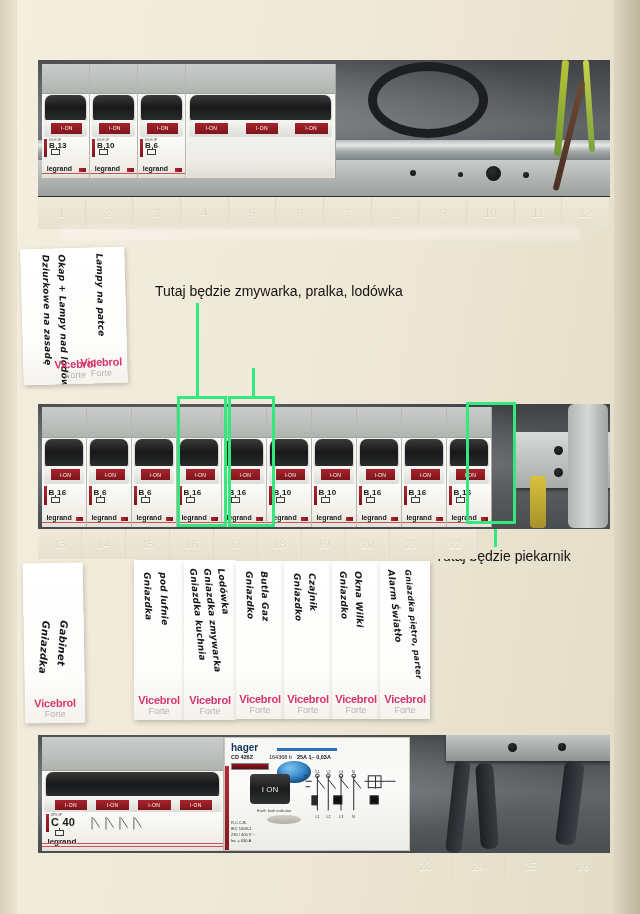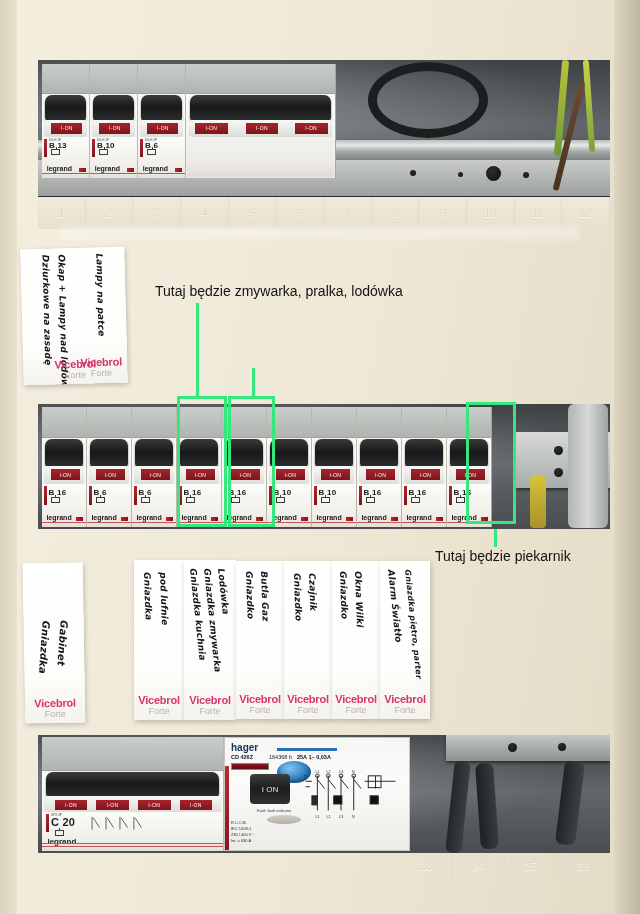--- a/index.html
+++ b/index.html
@@ -550,20 +550,32 @@
         <div class="brandmark"></div>
         <div class="redline"></div>
       </div>
     </div>
   </div>
 
   <div class="hl-box" style="left:177px; top:396px; width:50px; height:131px;"></div>
   <div class="hl-box" style="left:228px; top:396px; width:47px; height:131px;"></div>
   <div class="hl-box" style="left:466px; top:402px; width:50px; height:122px;"></div>
 
+  <div class="numstrip" style="left:38px; top:529px; width:440px; height:30px;">
+    <div class="cell">13</div>
+    <div class="cell">14</div>
+    <div class="cell">15</div>
+    <div class="cell">16</div>
+    <div class="cell">17</div>
+    <div class="cell">18</div>
+    <div class="cell">19</div>
+    <div class="cell">20</div>
+    <div class="cell">21</div>
+    <div class="cell">22</div>
+  </div>
 
   <div class="note" style="left:24px; top:563px; width:60px; height:160px; transform:rotate(-1deg);">
     <div class="hand" style="left:28px; top:58px; transform:rotate(95deg); font-size:10px;">Gniazdka</div>
     <div class="hand" style="left:46px; top:58px; transform:rotate(95deg); font-size:10px;">Gabinet</div>
     <div class="logo">
       <div class="b">Vicebrol</div>
       <div class="f">Forte</div>
     </div>
   </div>
 
@@ -638,21 +650,21 @@
       <div class="cap" style="height:30%;"></div>
       <div class="toggle" style="left:2%; right:2%; top:31%; height:22%;"></div>
       <div class="lever" style="left:1%; right:1%; top:52%; height:14%;"></div>
       <div class="ion" style="left:7%;  width:18%; right:auto; top:55%;">I-ON</div>
       <div class="ion" style="left:30%; width:18%; right:auto; top:55%;">I-ON</div>
       <div class="ion" style="left:53%; width:18%; right:auto; top:55%;">I-ON</div>
       <div class="ion" style="left:76%; width:18%; right:auto; top:55%;">I-ON</div>
       <div class="face" style="top:66%;">
         <div class="redbar" style="left:2%; width:2%;"></div>
         <div class="tiny" style="left:5%;">DPX 4P</div>
-        <div class="rating" style="left:5%; font-size:11px;">C 20</div>
+        <div class="rating" style="left:5%; font-size:11px;">C 40</div>
         <div class="sq" style="left:7%; top:45%;"></div>
         <div class="brand" style="left:3%; font-size:8px;">legrand</div>
         <div class="redline" style="bottom:18%;"></div>
         <div class="redline" style="bottom:10%;"></div>
         <svg class="glyph-poles" viewBox="0 0 100 40" preserveAspectRatio="none" style="left:25%; width:35%; top:8%; height:50%;">
           <g stroke="#3a3a3a" stroke-width="1.4" fill="none">
             <path d="M8 4 L8 30 M10 6 L20 26"></path>
             <path d="M30 4 L30 30 M32 6 L42 26"></path>
             <path d="M52 4 L52 30 M54 6 L64 26"></path>
             <path d="M74 4 L74 30 M76 6 L86 26"></path>

